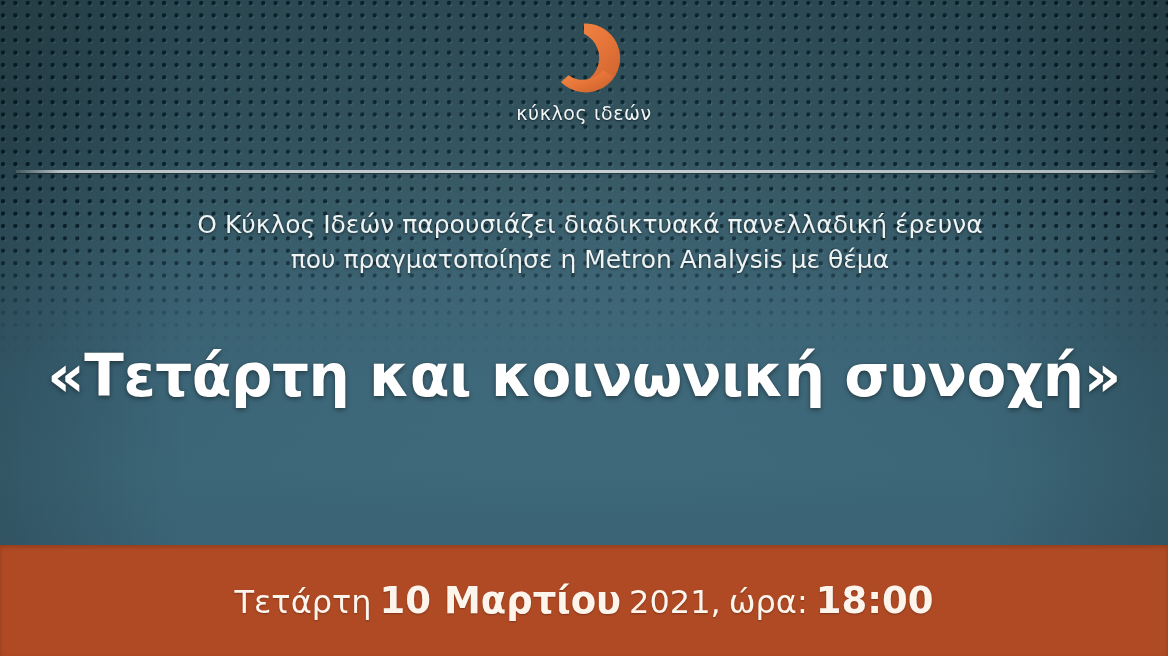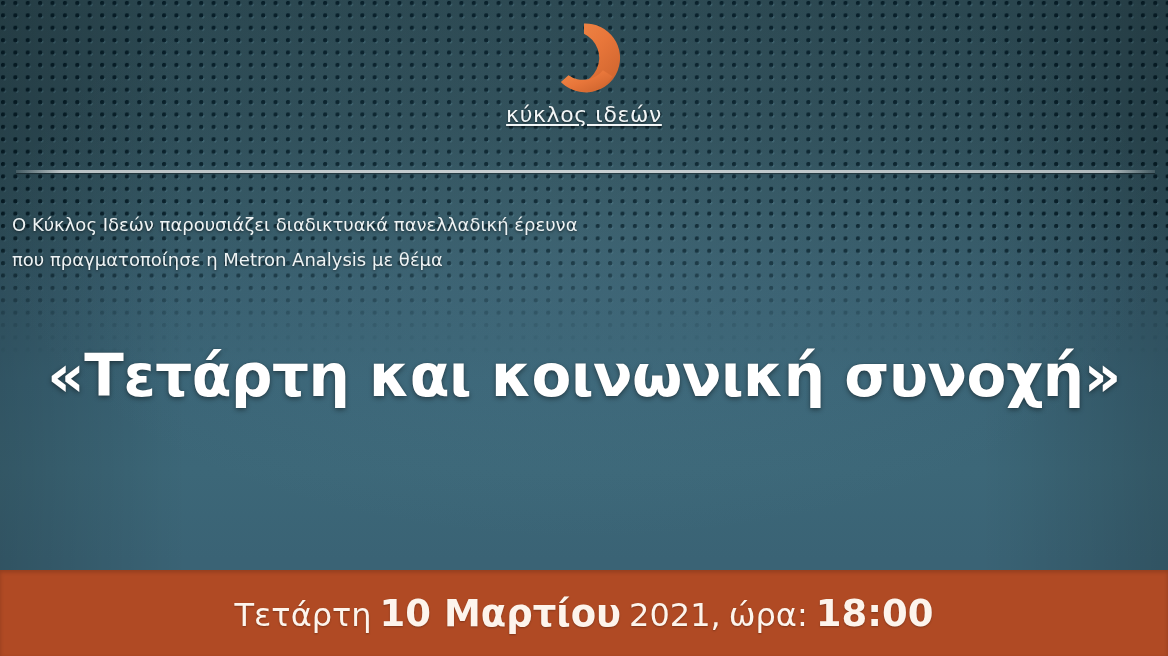--- a/index.html
+++ b/index.html
@@ -85,25 +85,24 @@
   .logo-mark {
     display: block;
     margin: 0 auto;
     width: 84px;
     height: 84px;
   }
   .logo-wordmark {
     display: block;
     margin-top: 2px;
     color: #f2f6f7;
-    font-size: 22px;
+    font-size: 19px;
     letter-spacing: 0.6px;
     font-weight: 400;
     text-shadow: 0 1px 2px rgba(0,0,0,0.55);
-    text-decoration: underline;
   }
 
   
   .divider {
     position: absolute;
     top: 170px;
     left: 16px;
     width: 1139px;
     height: 3px;
     background: linear-gradient(to right,
@@ -114,22 +113,23 @@
       rgba(150,160,162,0.25) 100%);
     box-shadow: 0 1px 1px rgba(0,0,0,0.35);
   }
 
   
   .intro {
     position: absolute;
     top: 207px;
     left: 12px;
     right: 0;
+    text-align: center;
     color: #eef3f4;
-    font-size: 18px;
+    font-size: 25px;
     line-height: 35px;
     font-weight: 400;
     text-shadow: 0 1px 3px rgba(0,0,0,0.55);
   }
   .intro .line { display: block; white-space: nowrap; }
 
   
   .headline {
     position: absolute;
     top: 342px;
@@ -146,21 +146,21 @@
       0 2px 5px rgba(0,0,0,0.40),
       0 0 1px rgba(0,0,0,0.35);
   }
 
   
   .date-bar {
     position: absolute;
     left: 0;
     right: 0;
     bottom: 0;
-    height: 86px;
+    height: 111px;
     background: #b04a24;
     display: flex;
     align-items: center;
     justify-content: center;
     box-shadow: inset 0 2px 4px rgba(0,0,0,0.18);
   }
   .date-line {
     color: #fdf4ec;
     font-size: 32px;
     white-space: nowrap;

